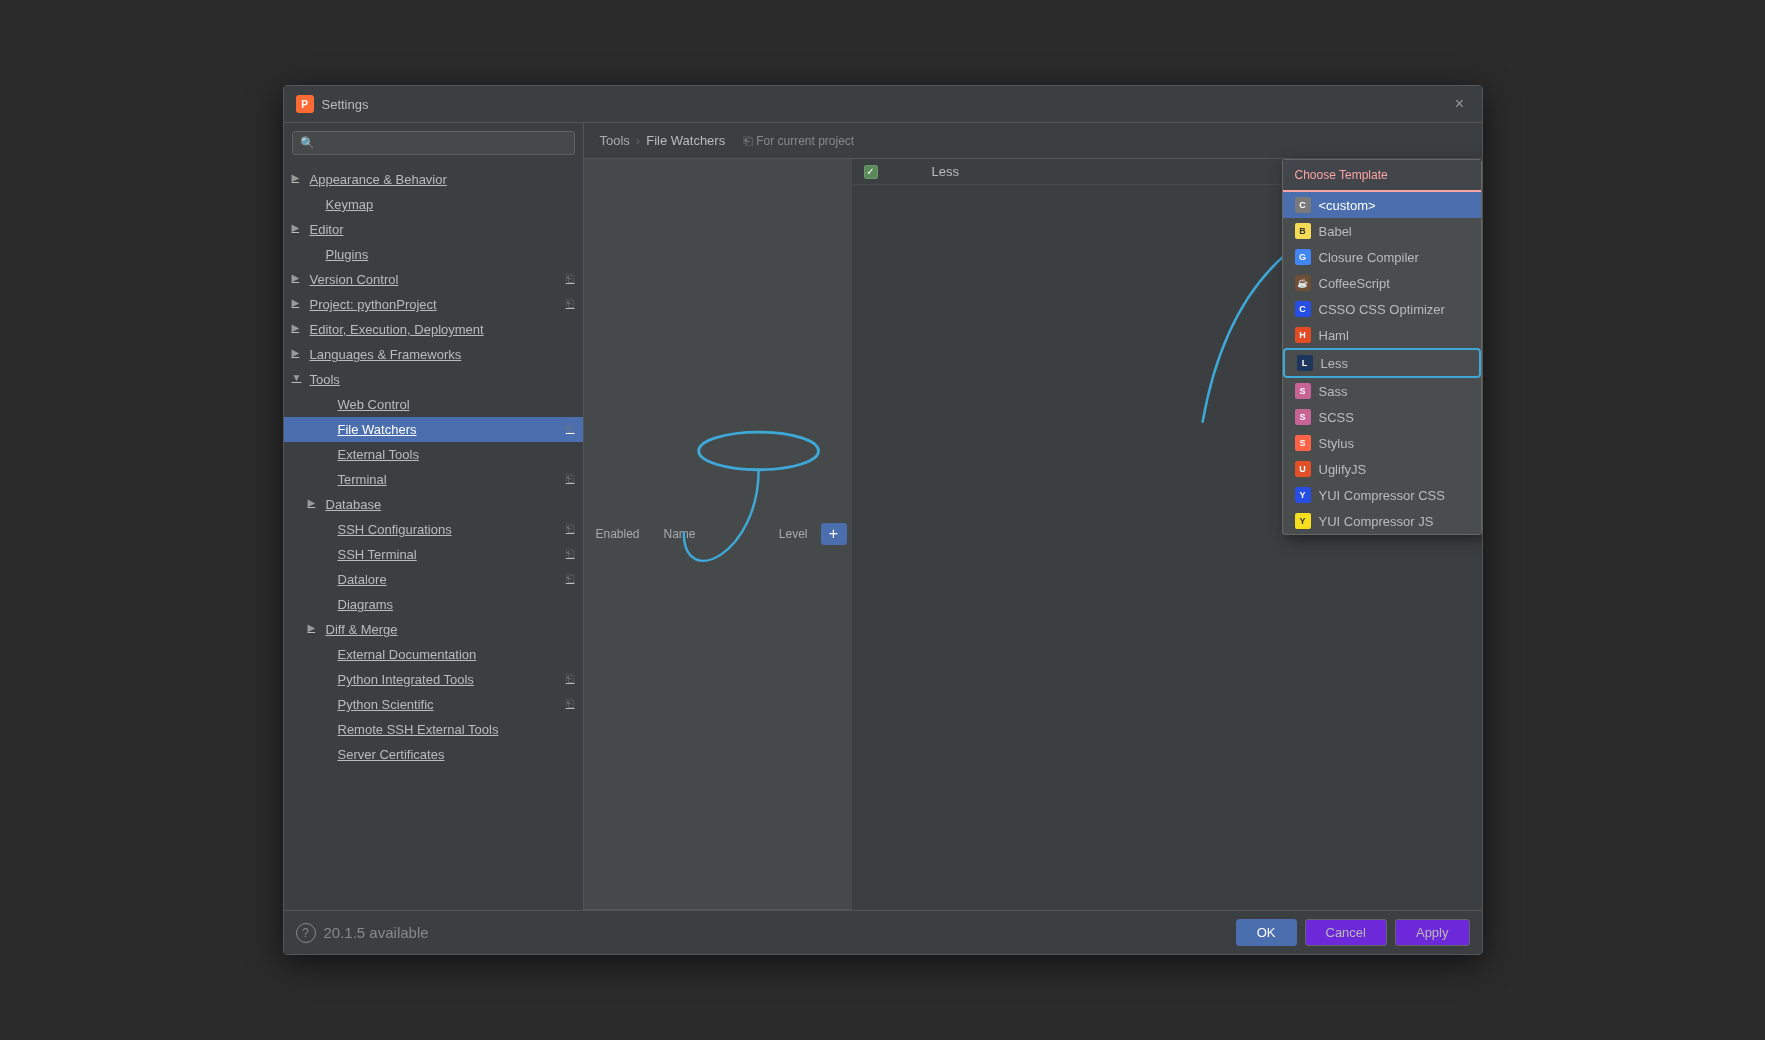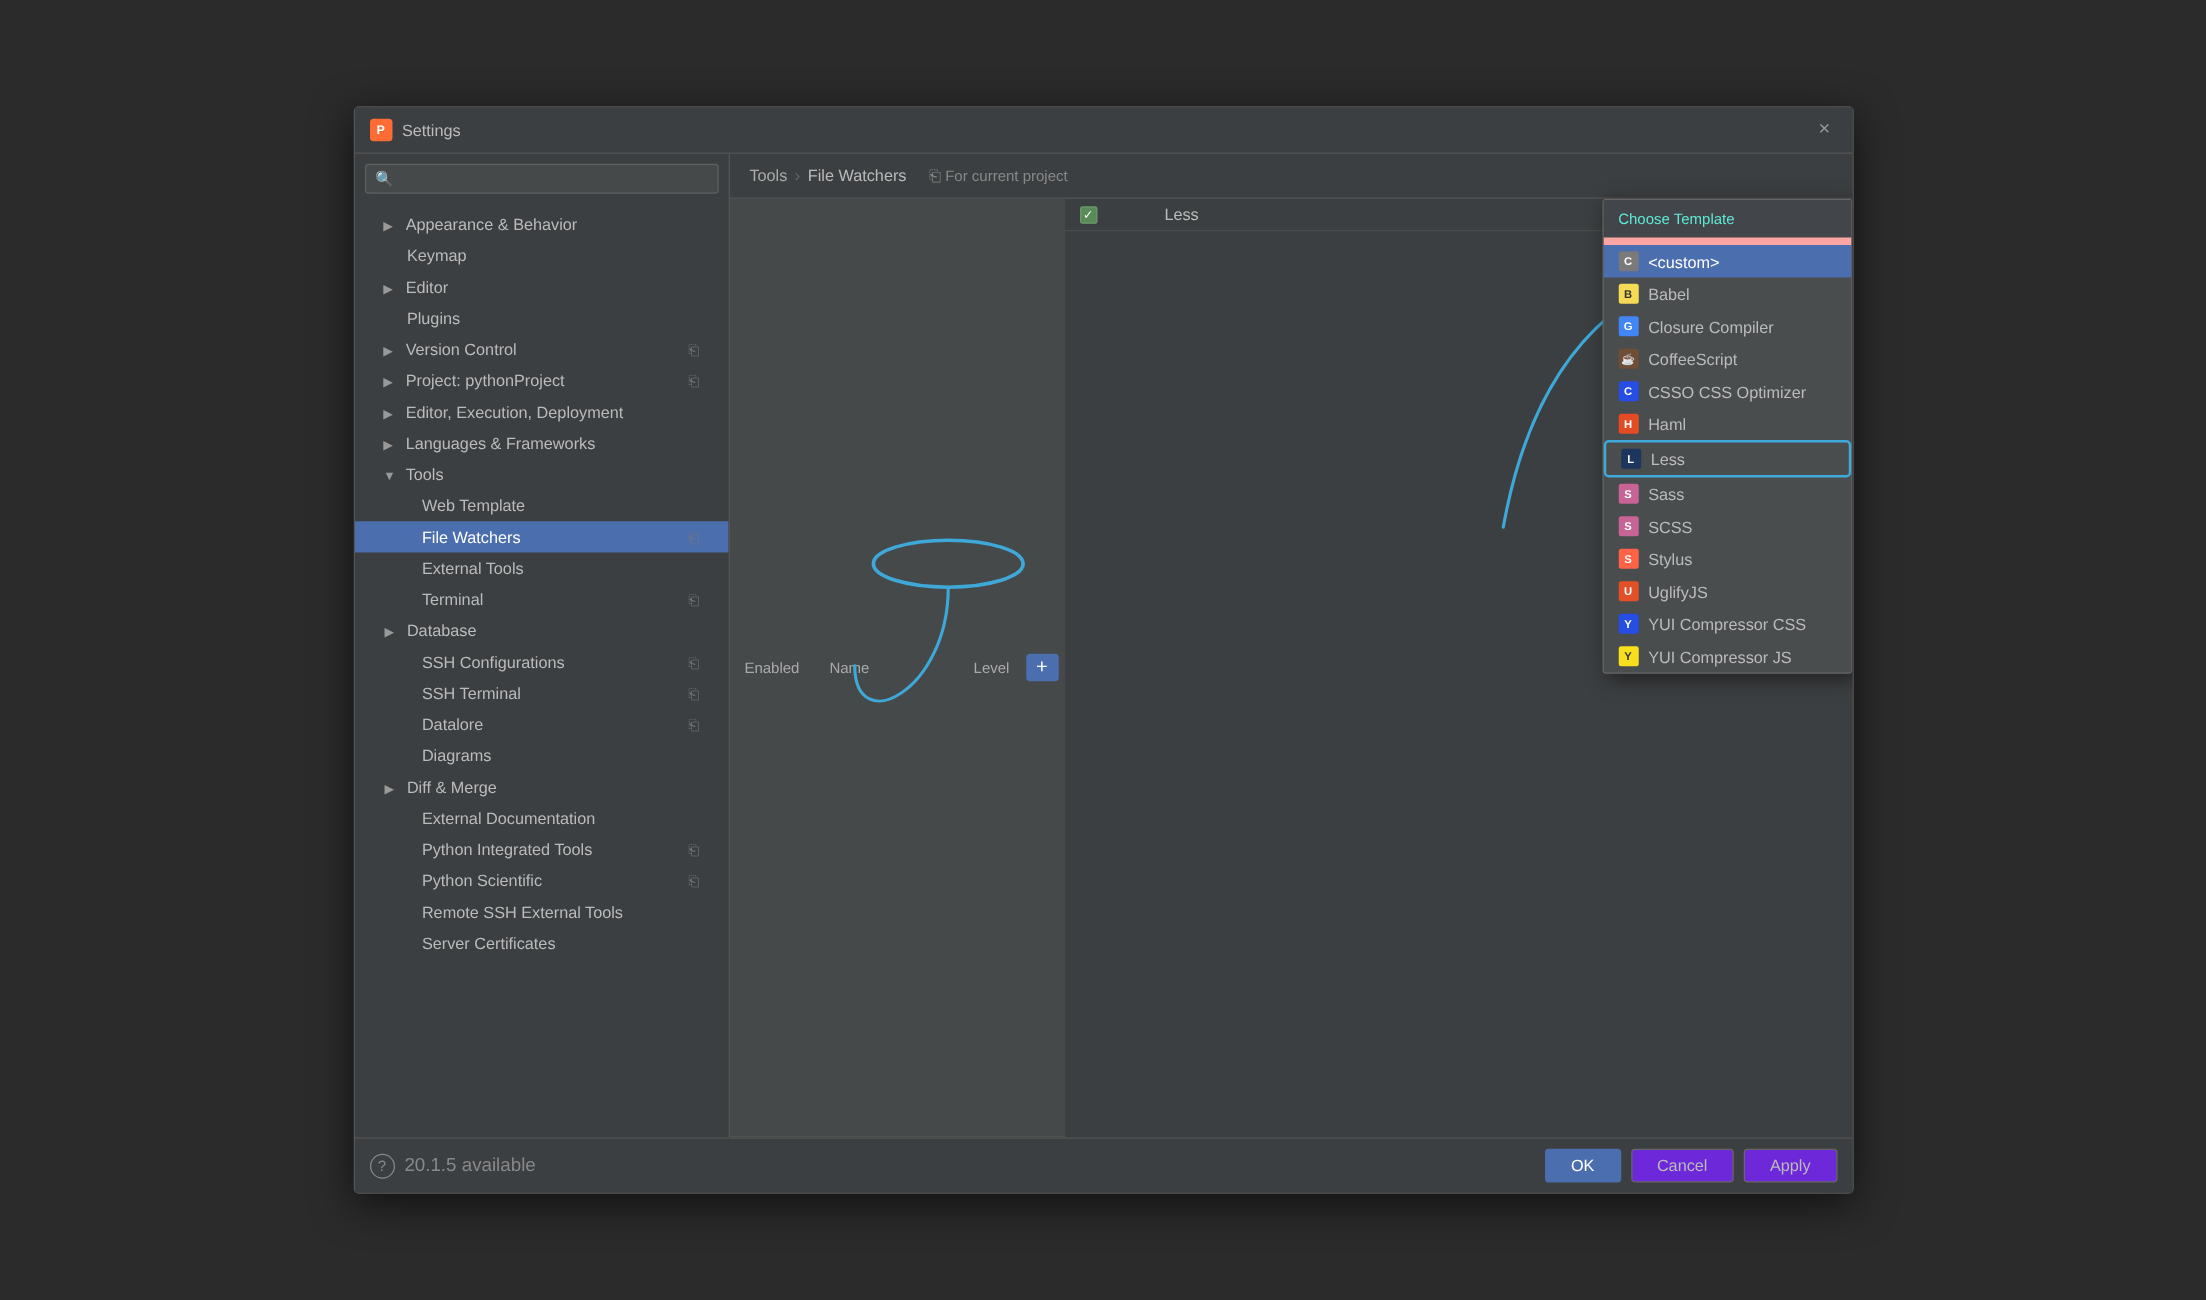--- a/index.html
+++ b/index.html
@@ -104,28 +104,29 @@
     .sidebar-list {
       flex: 1;
       overflow-y: auto;
       padding: 4px 0;
     }
     .sidebar-list::-webkit-scrollbar { width: 6px; }
     .sidebar-list::-webkit-scrollbar-track { background: #3c3f41; }
     .sidebar-list::-webkit-scrollbar-thumb { background: #555; border-radius: 3px; }
 
     .sidebar-item {
-      padding: 5px 23px;
+      padding: 5px 8px;
       cursor: pointer;
       display: flex;
-      align-items: flex-end;
+      align-items: flex-start;
       gap: 6px;
       color: #bbbbbb;
       font-size: 13px;
       user-select: none;
+      text-decoration: underline;
     }
     .sidebar-item.active {
       background: #4b6eaf;
       color: #fff;
     }
     .sidebar-item.indent1 { padding-left: 24px; }
     .sidebar-item.indent2 { padding-left: 36px; }
 
     .expand-arrow {
       font-size: 10px;
@@ -266,22 +267,22 @@
       width: 200px;
       background: #4a4d4e;
       border: 1px solid #666;
       border-radius: 3px;
       box-shadow: 4px 4px 16px rgba(0,0,0,0.5);
       z-index: 100;
     }
     .dropdown-header {
       padding: 8px 12px;
       font-size: 12px;
-      color: #5eead4;
-      border-bottom: 6px solid #fca5a5;
+      color: #fca5a5;
+      border-bottom: 2px solid #fca5a5;
       background: #42454a;
     }
     .dropdown-item {
       padding: 5px 12px;
       cursor: pointer;
       display: flex;
       align-items: center;
       gap: 8px;
       font-size: 13px;
       color: #bbbbbb;
@@ -450,21 +451,21 @@
           <div class="sidebar-item">
             <span class="expand-arrow right"></span>
             <span>Languages &amp; Frameworks</span>
           </div>
           <div class="sidebar-item">
             <span class="expand-arrow down"></span>
             <span>Tools</span>
           </div>
           <div class="sidebar-item indent2">
             <span style="width: 12px; flex-shrink: 0;"></span>
-            <span>Web Template</span>
+            <span>Web Control</span>
           </div>
           <div class="sidebar-item active indent2">
             <span style="width: 12px; flex-shrink: 0;"></span>
             <span>File Watchers</span>
             <span class="copy-icon">⎗</span>
           </div>
           <div class="sidebar-item indent2">
             <span style="width: 12px; flex-shrink: 0;"></span>
             <span>External Tools</span>
           </div>

